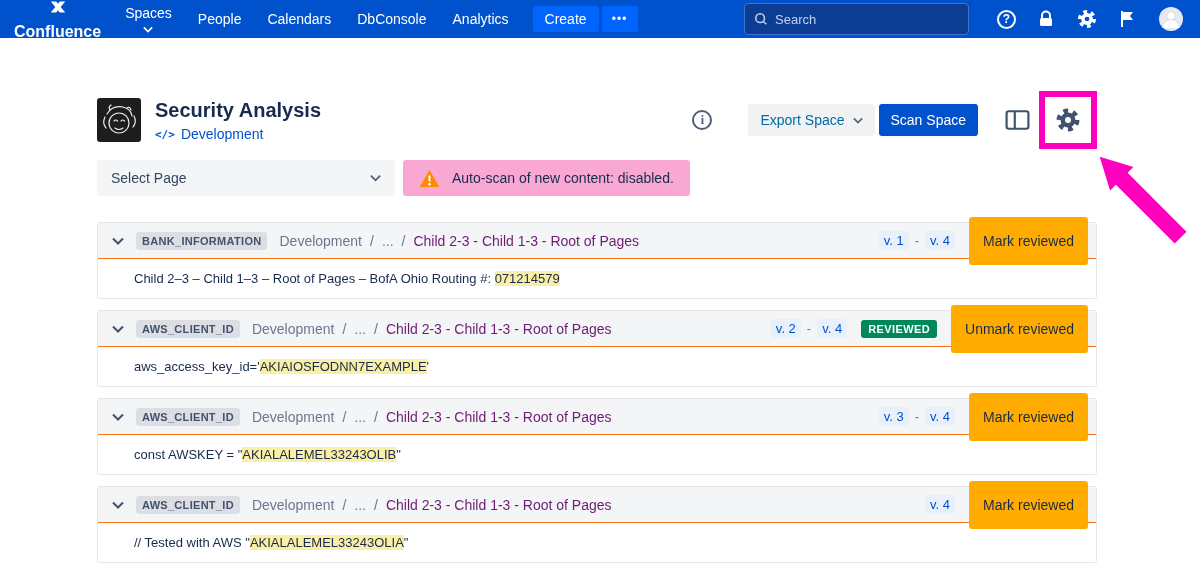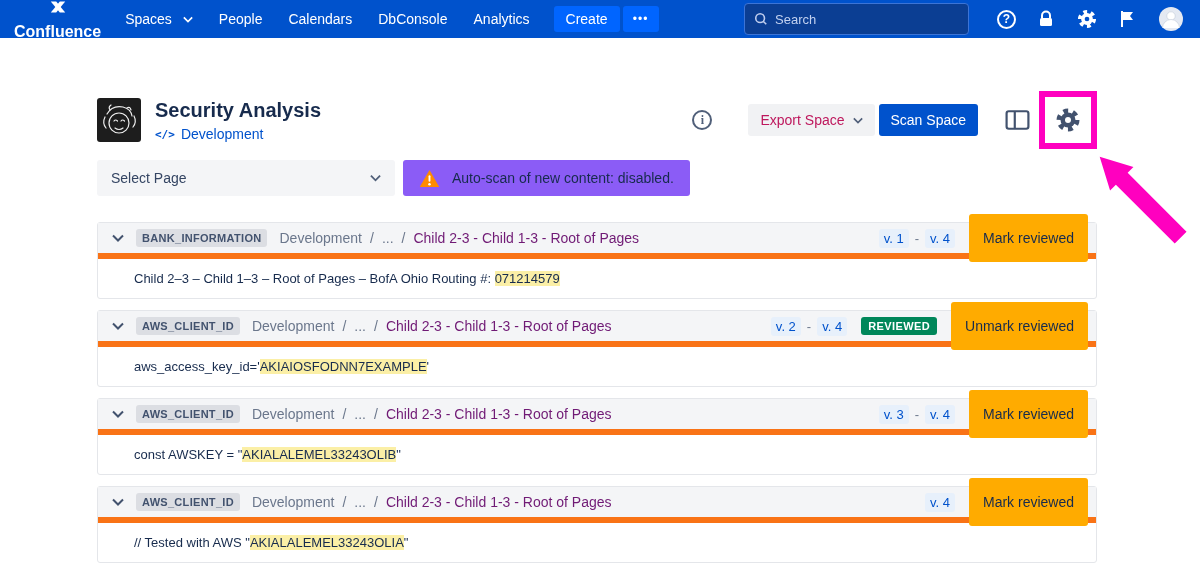--- a/index.html
+++ b/index.html
@@ -4,21 +4,21 @@
 <style>
   * { box-sizing: border-box; margin: 0; padding: 0; }
   html,body { width:1200px; height:569px; overflow:hidden; background:#fff;
     font-family:"Liberation Sans", sans-serif; position:relative; }
 
   
   .topnav { height:38px; background:#0052CC; display:flex; align-items:center;
     padding:0 12px 0 14px; color:#fff; }
   .brand { display:flex; align-items:center; gap:7px; font-size:16px; font-weight:700; cursor:pointer;flex-direction:column; }
   .navitems { display:flex; align-items:center; margin-left:24px; gap:26px; font-size:14px; }
-  .navitems a { color:#fff; text-decoration:none; display:flex; align-items:center; gap:11px; cursor:pointer; }
+  .navitems a { color:#fff; text-decoration:none; display:flex; align-items:center; gap:5px; cursor:pointer;flex-direction:column; }
   .btn-create { margin-left:24px; height:26px; padding:0 12px; background:#0065FF; border:none;
     border-radius:3px; color:#fff; font-size:14px; font-weight:500; cursor:pointer; }
   .btn-more { margin-left:3px; height:26px; width:36px; background:#0065FF; border:none;
     border-radius:3px; color:#fff; font-size:12px; letter-spacing:1px; cursor:pointer; }
   .searchbox { margin-left:auto; width:225px; height:32px; background:#0B3E93;
     border:1px solid #3C74D6; border-radius:4px; display:flex; align-items:center;
     gap:7px; padding:0 9px; }
   .searchbox input { flex:1; background:transparent; border:none; outline:none;
     color:#fff; font-size:13px; font-family:"Liberation Sans",sans-serif; }
   .searchbox input::placeholder { color:#C2D1F0; }
@@ -34,46 +34,46 @@
   .titles h1 { font-size:20px; font-weight:600; color:#172B4D; line-height:24px; }
   .space-link-row { margin-top:4px; display:flex; align-items:center; gap:6px; }
   .code-glyph { font-family:"DejaVu Sans Mono",monospace; font-size:11px; font-weight:700; color:#0052CC; }
   .space-link-row a { color:#0052CC; font-size:14px; text-decoration:none; cursor:pointer; }
   .flex-sp { flex:1; }
   .info-circle { width:20px; height:20px; border:2px solid #505F79; border-radius:50%;
     display:grid; place-items:center; font-size:12px; font-weight:700; color:#505F79;
     margin-right:36px; cursor:pointer; font-family:"Liberation Serif",serif; }
   .btn { height:32px; border:none; border-radius:3px; font-size:14px; font-weight:500;
     display:inline-flex; align-items:center; gap:8px; padding:0 12px; cursor:pointer; }
-  .btn.subtle { background:#F1F2F4; color:#be185d; margin-right:4px; }
+  .btn.subtle { background:#F1F2F4; color:#0369a1; margin-right:4px; }
   .btn.primary { background:#0052CC; color:#fff; margin-right:26px; }
   .panel-btn { margin-right:8px; cursor:pointer; display:grid; place-items:center; }
   .anno-box { border:6px solid #FF00BF; width:58px; height:58px; display:grid; place-items:center; }
   .gear-btn { cursor:pointer; display:grid; place-items:center; }
 
   
   .toolbar { margin-top:11px; display:flex; align-items:center; }
   .select-page { width:298px; height:36px; background:#F4F5F7; border-radius:3px;
     display:flex; align-items:center; justify-content:space-between; padding:0 14px;
     color:#344563; font-size:14px; margin-right:8px; cursor:pointer; }
-  .warn-banner { height:36px; background:#8b5cf6; border-radius:3px; display:flex;
+  .warn-banner { height:36px; background:#f9a8d4; border-radius:3px; display:flex;
     align-items:center; gap:12px; padding:0 16px; font-size:14px; color:#172B4D; }
   .show-reviewed { margin-left:auto; display:flex; align-items:center; gap:10px;
     font-size:14px; color:#172B4D; }
   .toggle { width:40px; height:20px; background:#36B37E; border-radius:10px;
     position:relative; cursor:pointer; }
   .toggle .knob { position:absolute; right:2px; top:2px; width:16px; height:16px;
     background:#fff; border-radius:50%; }
   .toggle svg { position:absolute; left:5px; top:5px; }
 
   
   #findings { margin-top:26px; }
   .card { border:1px solid #E4E6EA; border-radius:3px; margin-bottom:11px; background:#fff; }
   .card-head { height:36px; background:#F4F5F7; display:flex; align-items:center;
-    padding:0 8px 0 14px; border-bottom:6px solid #f97316; }
+    padding:0 8px 0 14px; border-bottom:1px solid #f97316; }
   .chev-btn { color:#42526E; margin-right:12px; cursor:pointer; display:grid; place-items:center; }
   .type-badge { background:#DCDEE3; color:#42526E; font-size:11px; font-weight:700;
     padding:3px 6px; border-radius:3px; letter-spacing:.3px; }
   .crumb { margin-left:12px; font-size:14px; color:#6B778C; display:flex; align-items:center; gap:8px; }
   .crumb .page-seg { color:#701a75; }
   .crumb .dots { cursor:pointer; }
   .vchip { background:#E7F0FB; color:#0052CC; font-size:13px; padding:2px 5px;
     border-radius:3px; text-decoration:none; cursor:pointer;text-align:center; }
   .vsep { color:#6B778C; font-size:13px; margin:0 6px; }
   .rev-badge { background:#00875A; color:#fff; font-size:11px; font-weight:700;

